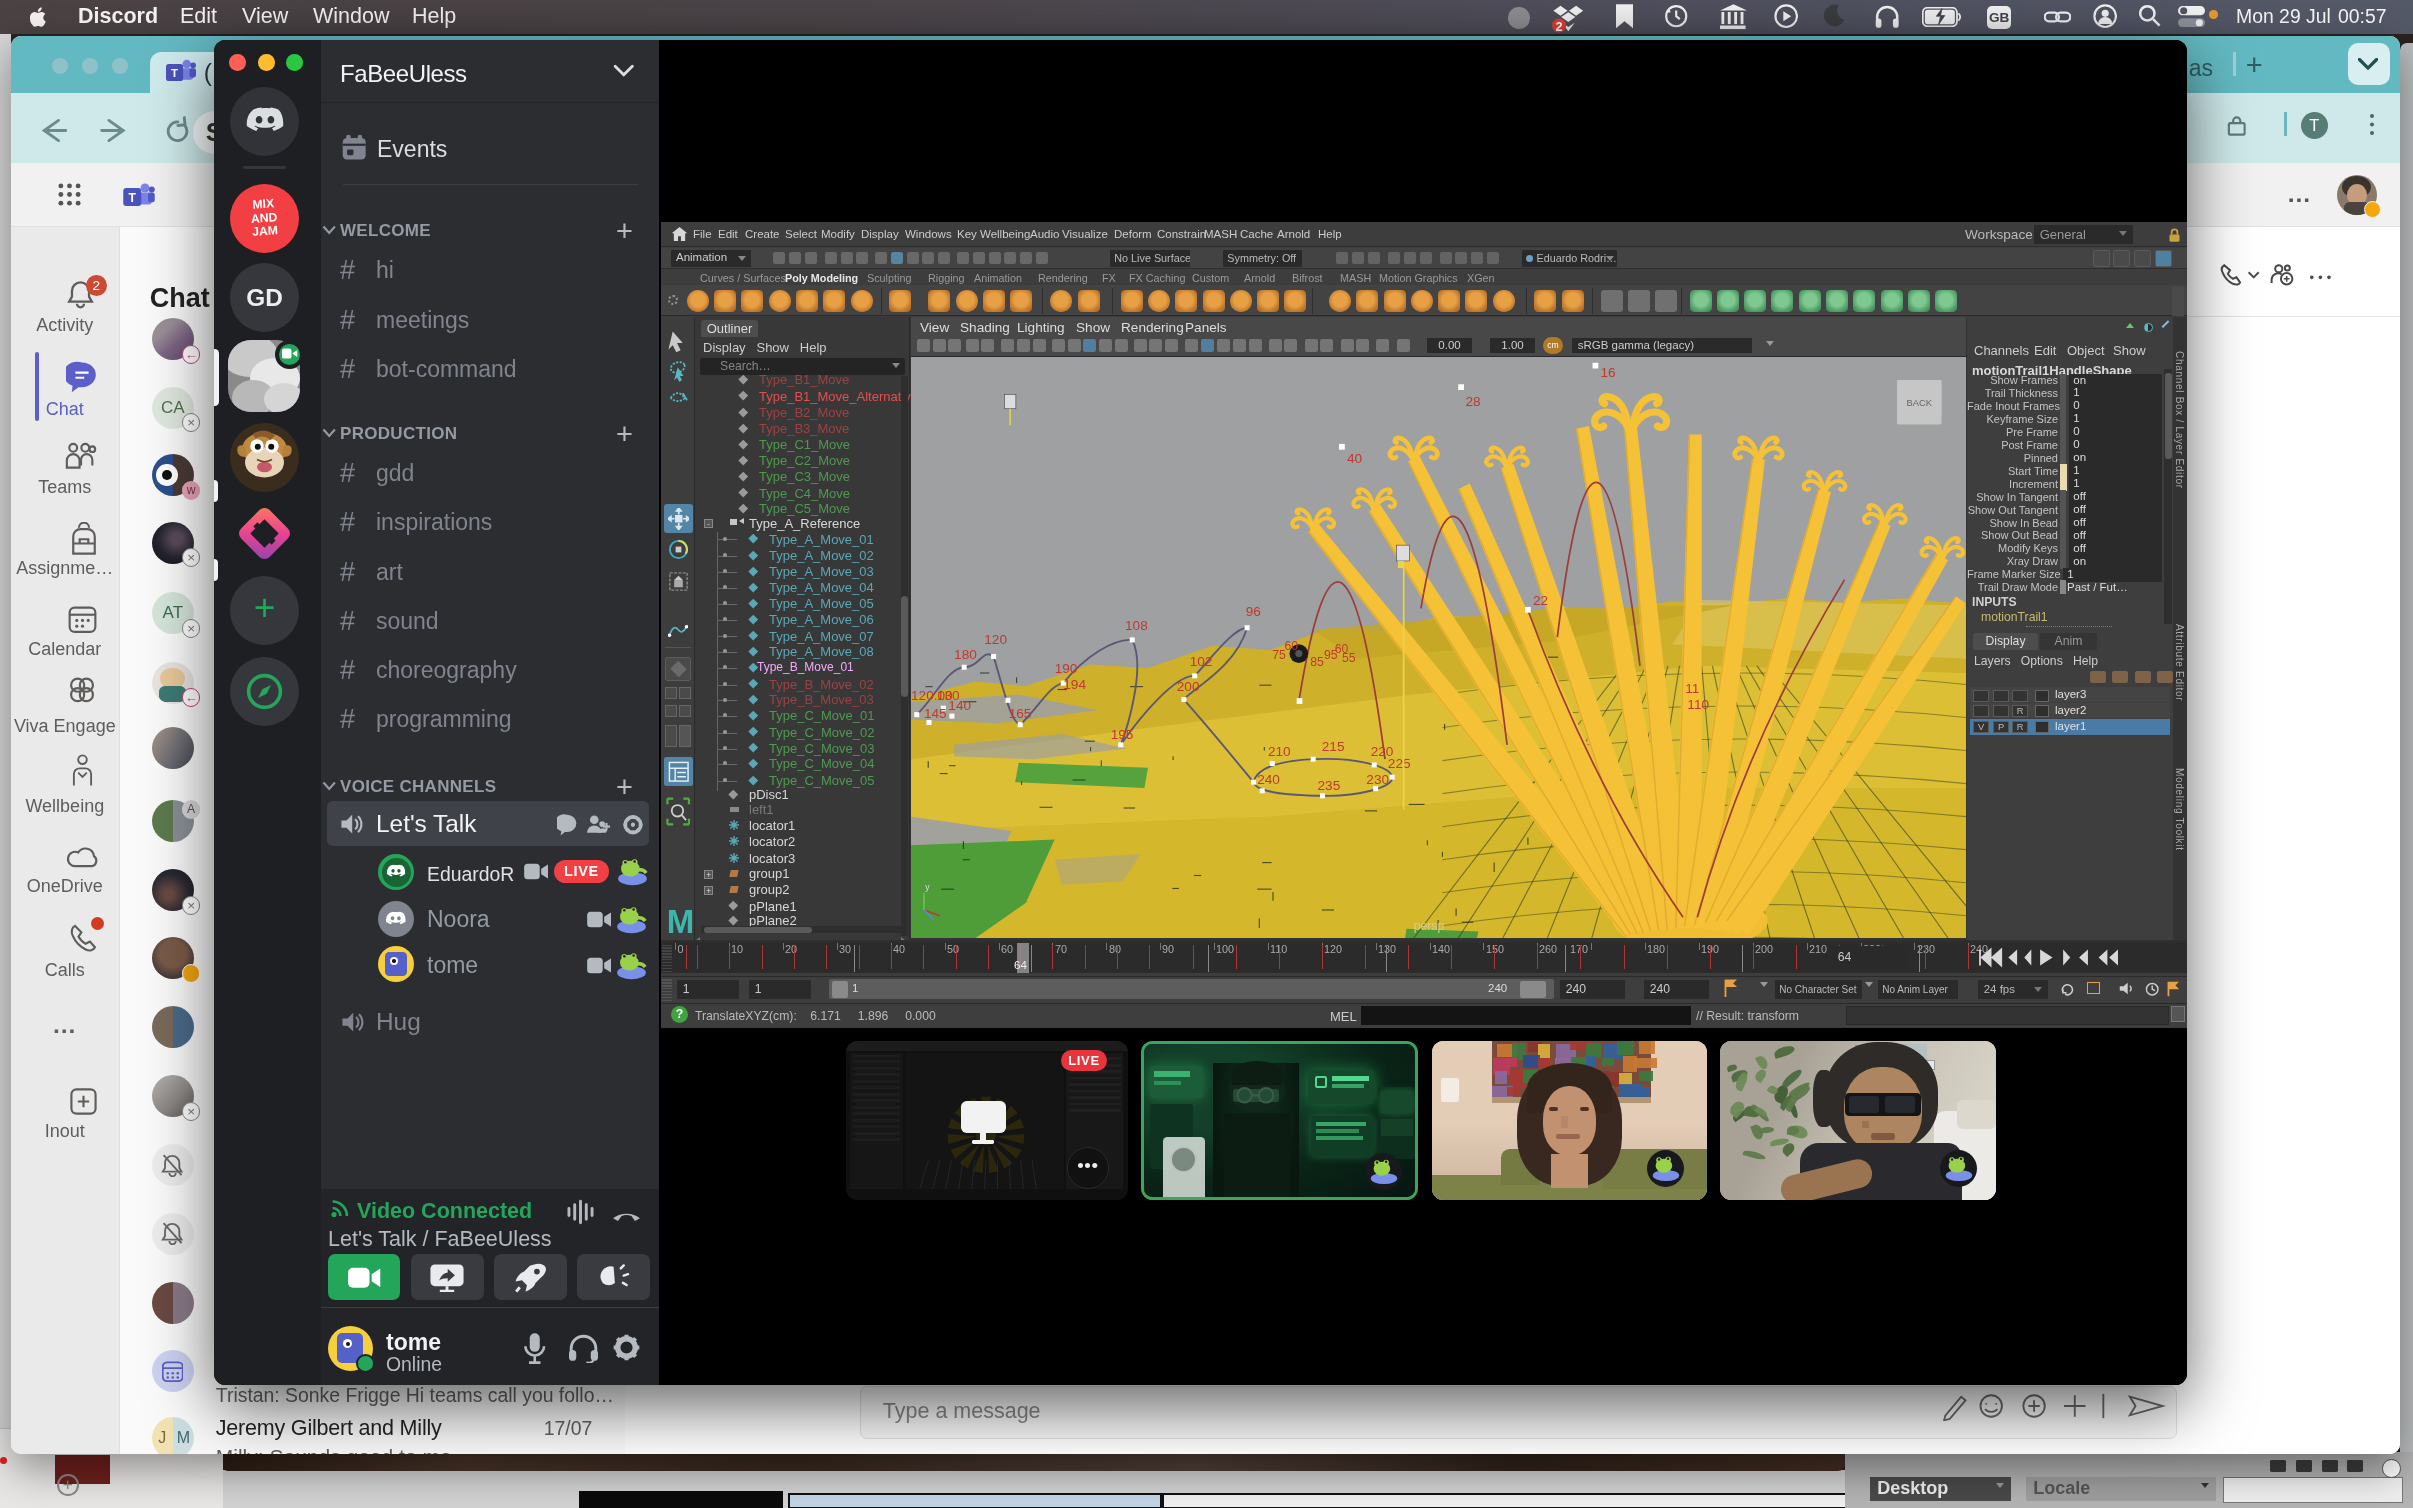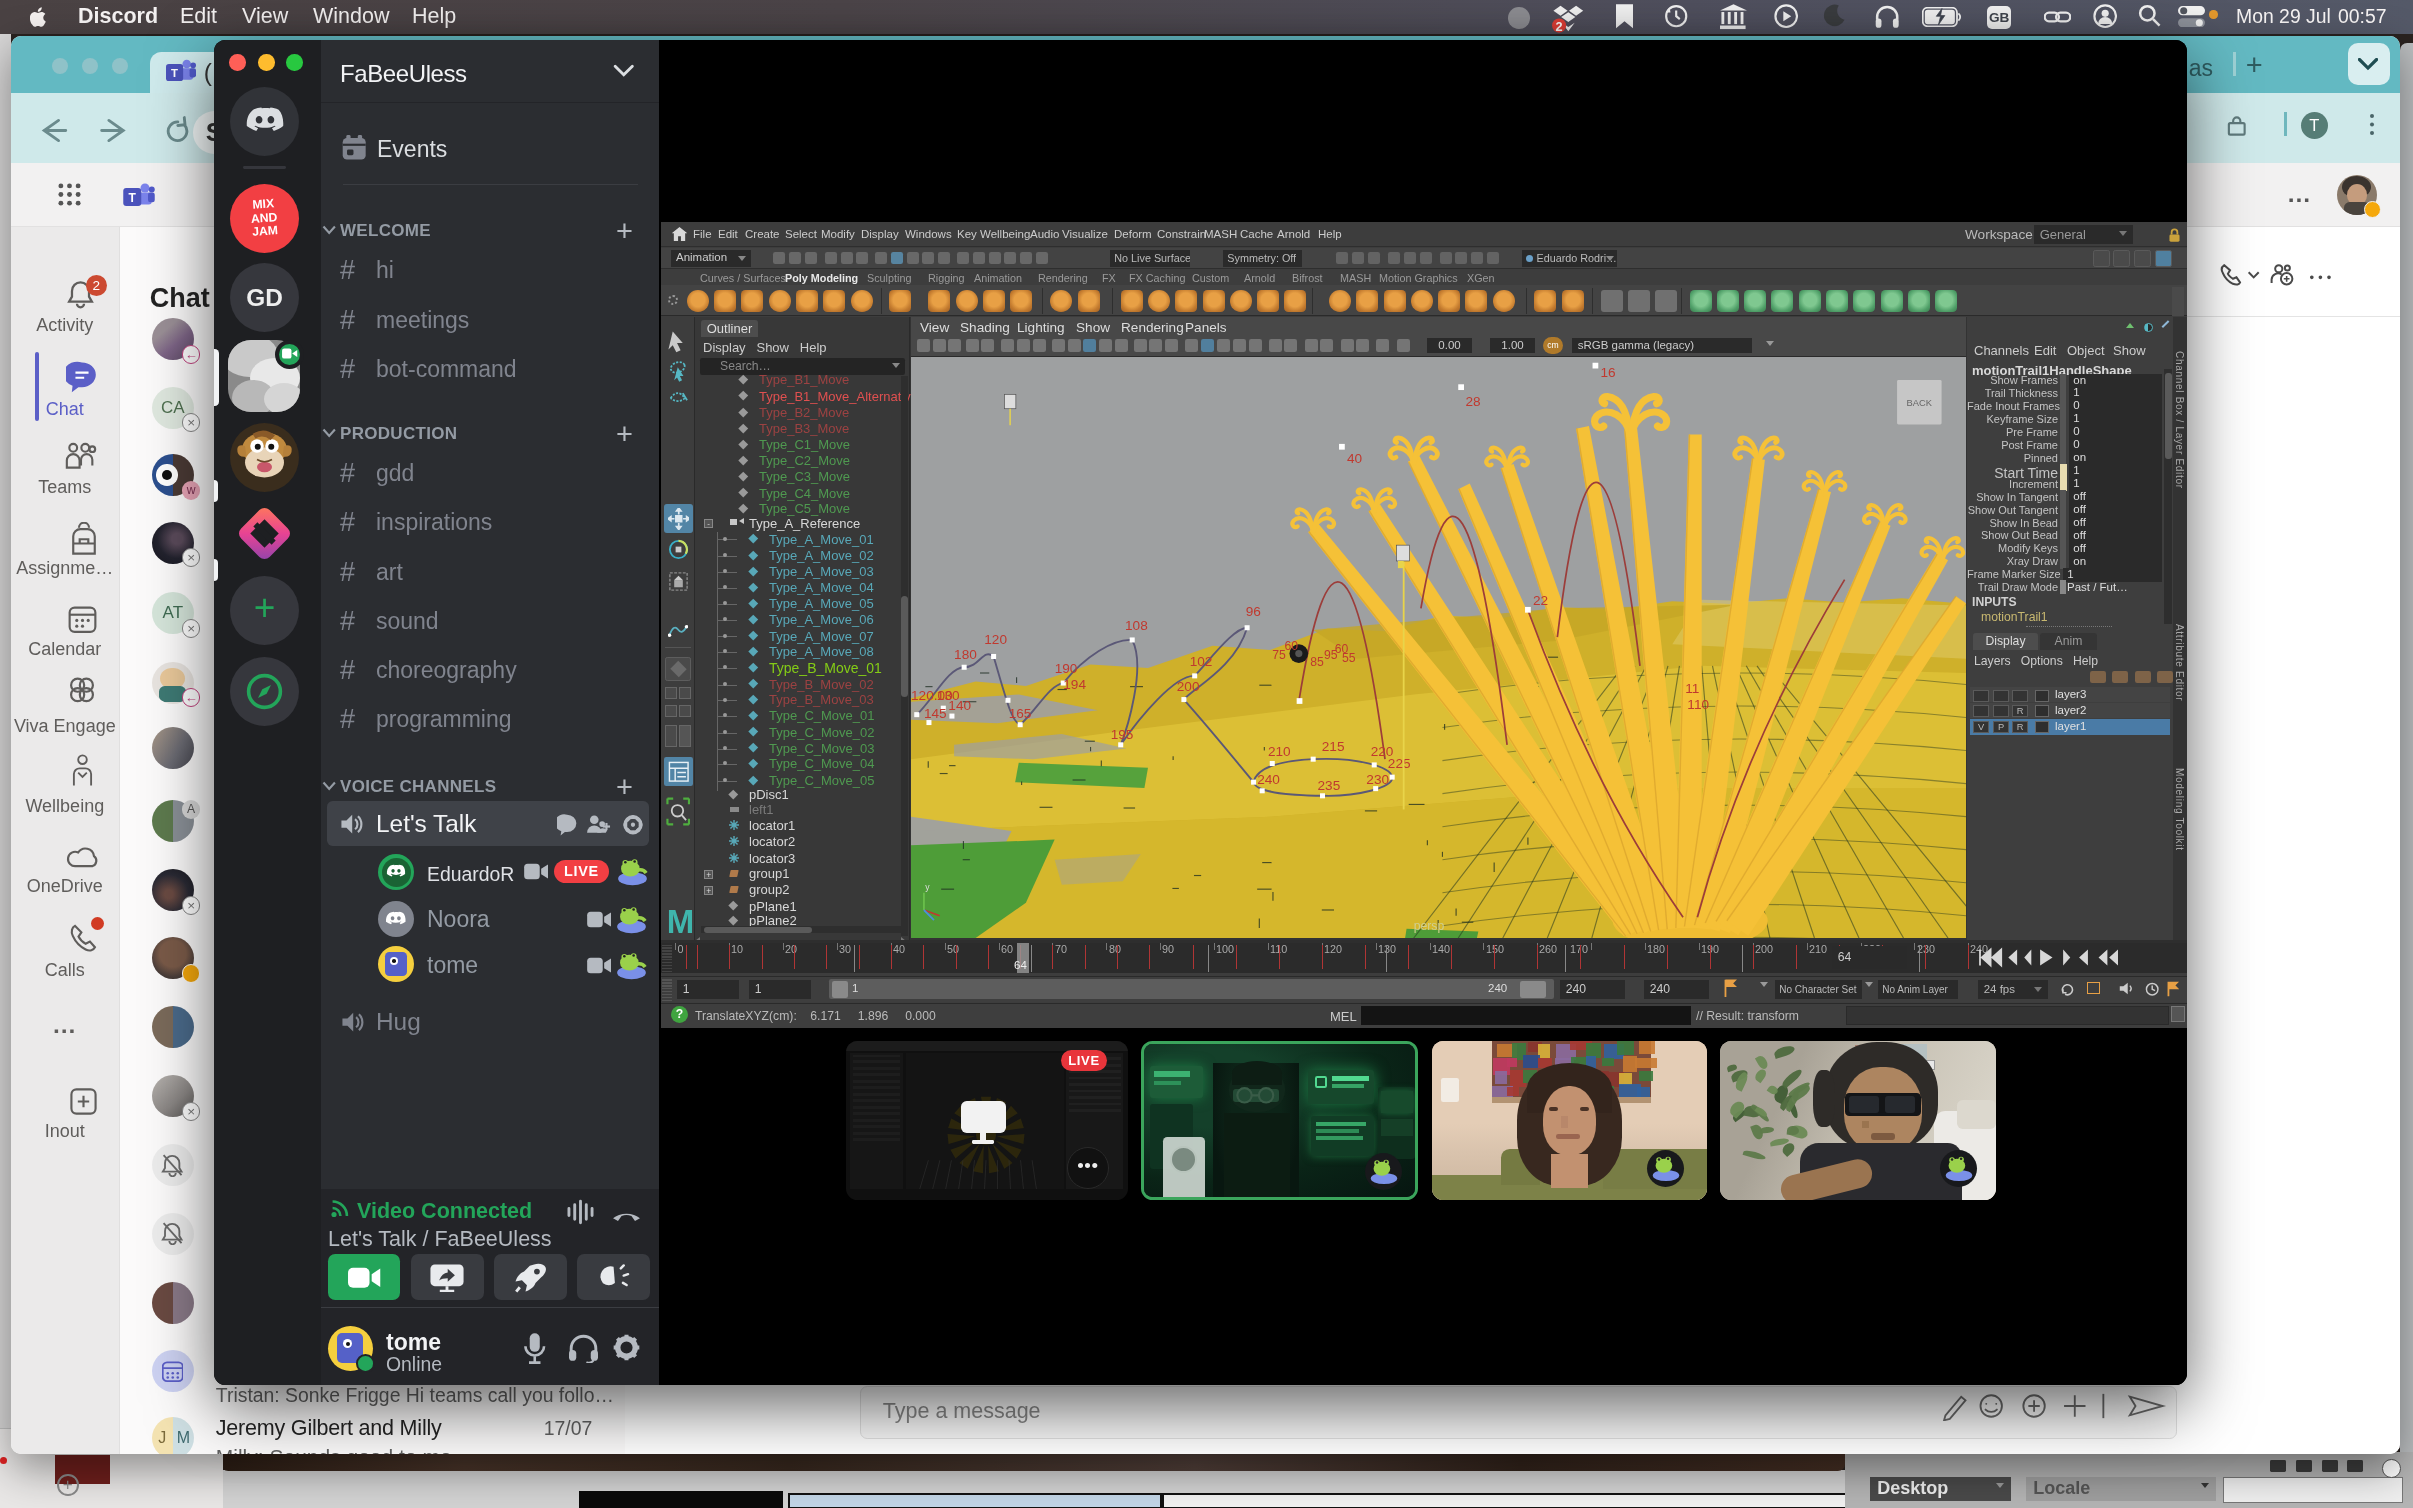--- a/index.html
+++ b/index.html
@@ -936,21 +936,21 @@
         <div class="abs" style="left:62px;top:395px;width:4.3px;height:4.3px;border-radius:50%;background:#999"></div>
         <div class="abs dia" style="left:89px;top:410px;background:#58a8b8"></div>
         <div class="abs" style="left:108px;top:407px;font-size:13px;color:#58a8b8;white-space:nowrap">Type_A_Move_07</div>
         <div class="abs" style="left:56px;top:414px;width:20px;height:0.7px;background:#666"></div>
         <div class="abs" style="left:62px;top:412px;width:4.3px;height:4.3px;border-radius:50%;background:#999"></div>
         <div class="abs dia" style="left:89px;top:426px;background:#58a8b8"></div>
         <div class="abs" style="left:108px;top:422px;font-size:13px;color:#58a8b8;white-space:nowrap">Type_A_Move_08</div>
         <div class="abs" style="left:56px;top:430px;width:20px;height:0.7px;background:#666"></div>
         <div class="abs" style="left:62px;top:427px;width:4.3px;height:4.3px;border-radius:50%;background:#999"></div>
         <div class="abs dia" style="left:89px;top:442px;background:#58a8b8"></div>
-        <div class="abs" style="left:108px;top:438px;font-size:14px;color:#84cc16;white-space:nowrap">Type_B_Move_01</div>
+        <div class="abs" style="left:96px;top:438px;font-size:12px;color:#f0abfc;white-space:nowrap">Type_B_Move_01</div>
         <div class="abs" style="left:56px;top:446px;width:20px;height:0.7px;background:#666"></div>
         <div class="abs" style="left:62px;top:443px;width:4.3px;height:4.3px;border-radius:50%;background:#999"></div>
         <div class="abs dia" style="left:89px;top:458px;background:#58a8b8"></div>
         <div class="abs" style="left:108px;top:455px;font-size:13px;color:#9c4242;white-space:nowrap">Type_B_Move_02</div>
         <div class="abs" style="left:56px;top:463px;width:20px;height:0.7px;background:#666"></div>
         <div class="abs" style="left:62px;top:460px;width:4.3px;height:4.3px;border-radius:50%;background:#999"></div>
         <div class="abs dia" style="left:89px;top:474px;background:#58a8b8"></div>
         <div class="abs" style="left:108px;top:470px;font-size:13px;color:#9c4242;white-space:nowrap">Type_B_Move_03</div>
         <div class="abs" style="left:56px;top:478px;width:20px;height:0.7px;background:#666"></div>
         <div class="abs" style="left:62px;top:476px;width:4.3px;height:4.3px;border-radius:50%;background:#999"></div>
@@ -1326,21 +1326,21 @@
         <div class="abs" style="left:1408px;top:190px;width:93px;height:13.6px;background:#2a2a2a;color:#ddd;font-size:11.5px;padding:0 4.3px">1</div>
         <div class="abs" style="left:1306px;top:204px;width:91px;text-align:right;font-size:11px;color:#c4c4c4;white-space:nowrap">Pre Frame</div>
         <div class="abs" style="left:1399px;top:203px;width:5.7px;height:13.6px;background:#555"></div>
         <div class="abs" style="left:1408px;top:203px;width:93px;height:13.6px;background:#2a2a2a;color:#ddd;font-size:11.5px;padding:0 4.3px">0</div>
         <div class="abs" style="left:1306px;top:217px;width:91px;text-align:right;font-size:11px;color:#c4c4c4;white-space:nowrap">Post Frame</div>
         <div class="abs" style="left:1399px;top:216px;width:5.7px;height:13.6px;background:#555"></div>
         <div class="abs" style="left:1408px;top:216px;width:93px;height:13.6px;background:#2a2a2a;color:#ddd;font-size:11.5px;padding:0 4.3px">0</div>
         <div class="abs" style="left:1306px;top:230px;width:91px;text-align:right;font-size:11px;color:#c4c4c4;white-space:nowrap">Pinned</div>
         <div class="abs" style="left:1399px;top:229px;width:5.7px;height:13.6px;background:#555"></div>
         <div class="abs" style="left:1408px;top:229px;width:93px;height:13.6px;background:#2a2a2a;color:#ddd;font-size:11.5px;padding:0 4.3px">on</div>
-        <div class="abs" style="left:1306px;top:243px;width:91px;text-align:right;font-size:14px;color:#c4c4c4;white-space:nowrap">Start Time</div>
+        <div class="abs" style="left:1306px;top:243px;width:91px;text-align:right;font-size:11px;color:#c4c4c4;white-space:nowrap">Start Time</div>
         <div class="abs" style="left:1399px;top:242px;width:7.2px;height:13.6px;background:#e8dcb0"></div>
         <div class="abs" style="left:1408px;top:242px;width:93px;height:13.6px;background:#2a2a2a;color:#ddd;font-size:11.5px;padding:0 4.3px">1</div>
         <div class="abs" style="left:1306px;top:256px;width:91px;text-align:right;font-size:11px;color:#c4c4c4;white-space:nowrap">Increment</div>
         <div class="abs" style="left:1399px;top:255px;width:7.2px;height:13.6px;background:#e8dcb0"></div>
         <div class="abs" style="left:1408px;top:255px;width:93px;height:13.6px;background:#2a2a2a;color:#ddd;font-size:11.5px;padding:0 4.3px">1</div>
         <div class="abs" style="left:1306px;top:269px;width:91px;text-align:right;font-size:11px;color:#c4c4c4;white-space:nowrap">Show In Tangent</div>
         <div class="abs" style="left:1399px;top:268px;width:5.7px;height:13.6px;background:#555"></div>
         <div class="abs" style="left:1408px;top:268px;width:93px;height:13.6px;background:#2a2a2a;color:#ddd;font-size:11.5px;padding:0 4.3px">off</div>
         <div class="abs" style="left:1306px;top:282px;width:91px;text-align:right;font-size:11px;color:#c4c4c4;white-space:nowrap">Show Out Tangent</div>
         <div class="abs" style="left:1399px;top:281px;width:5.7px;height:13.6px;background:#555"></div>

